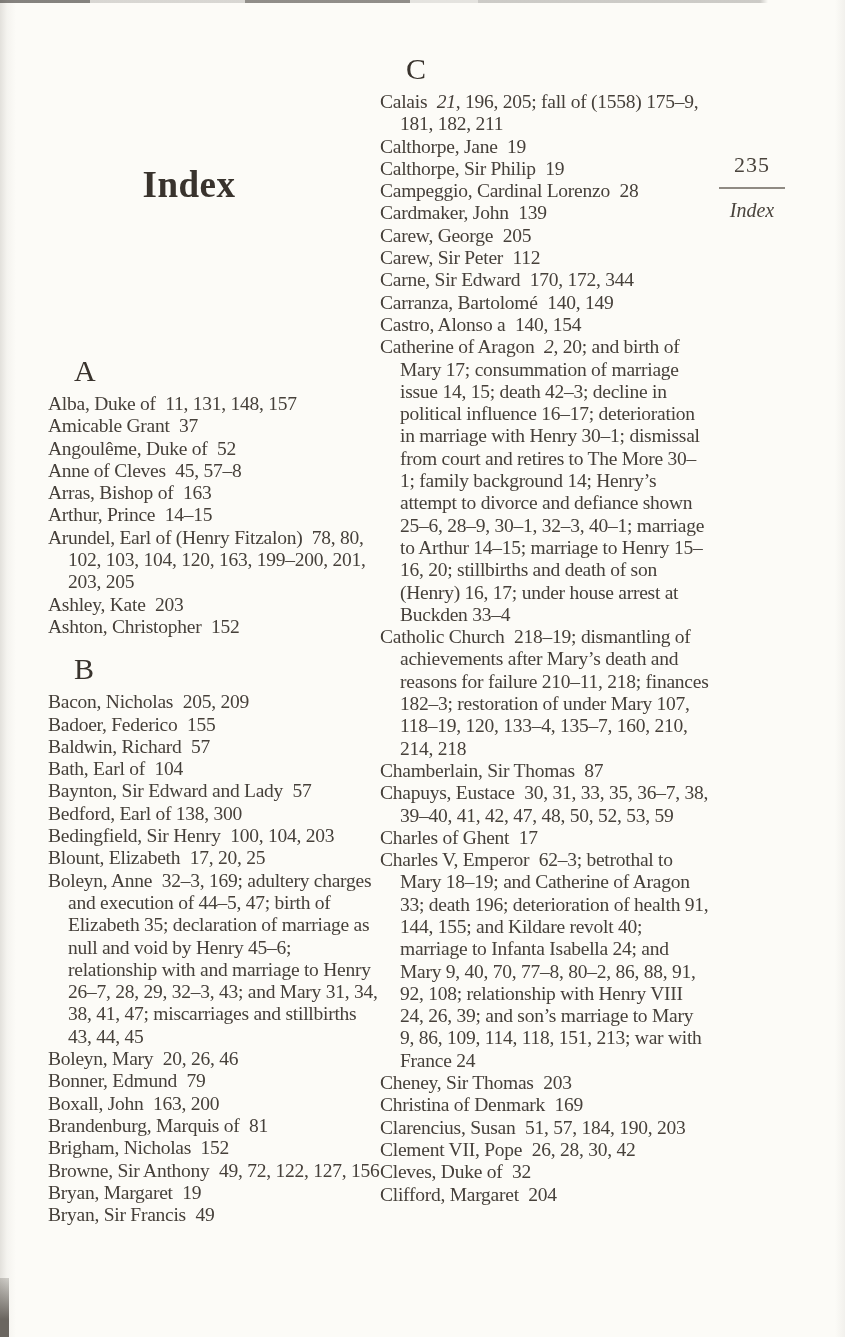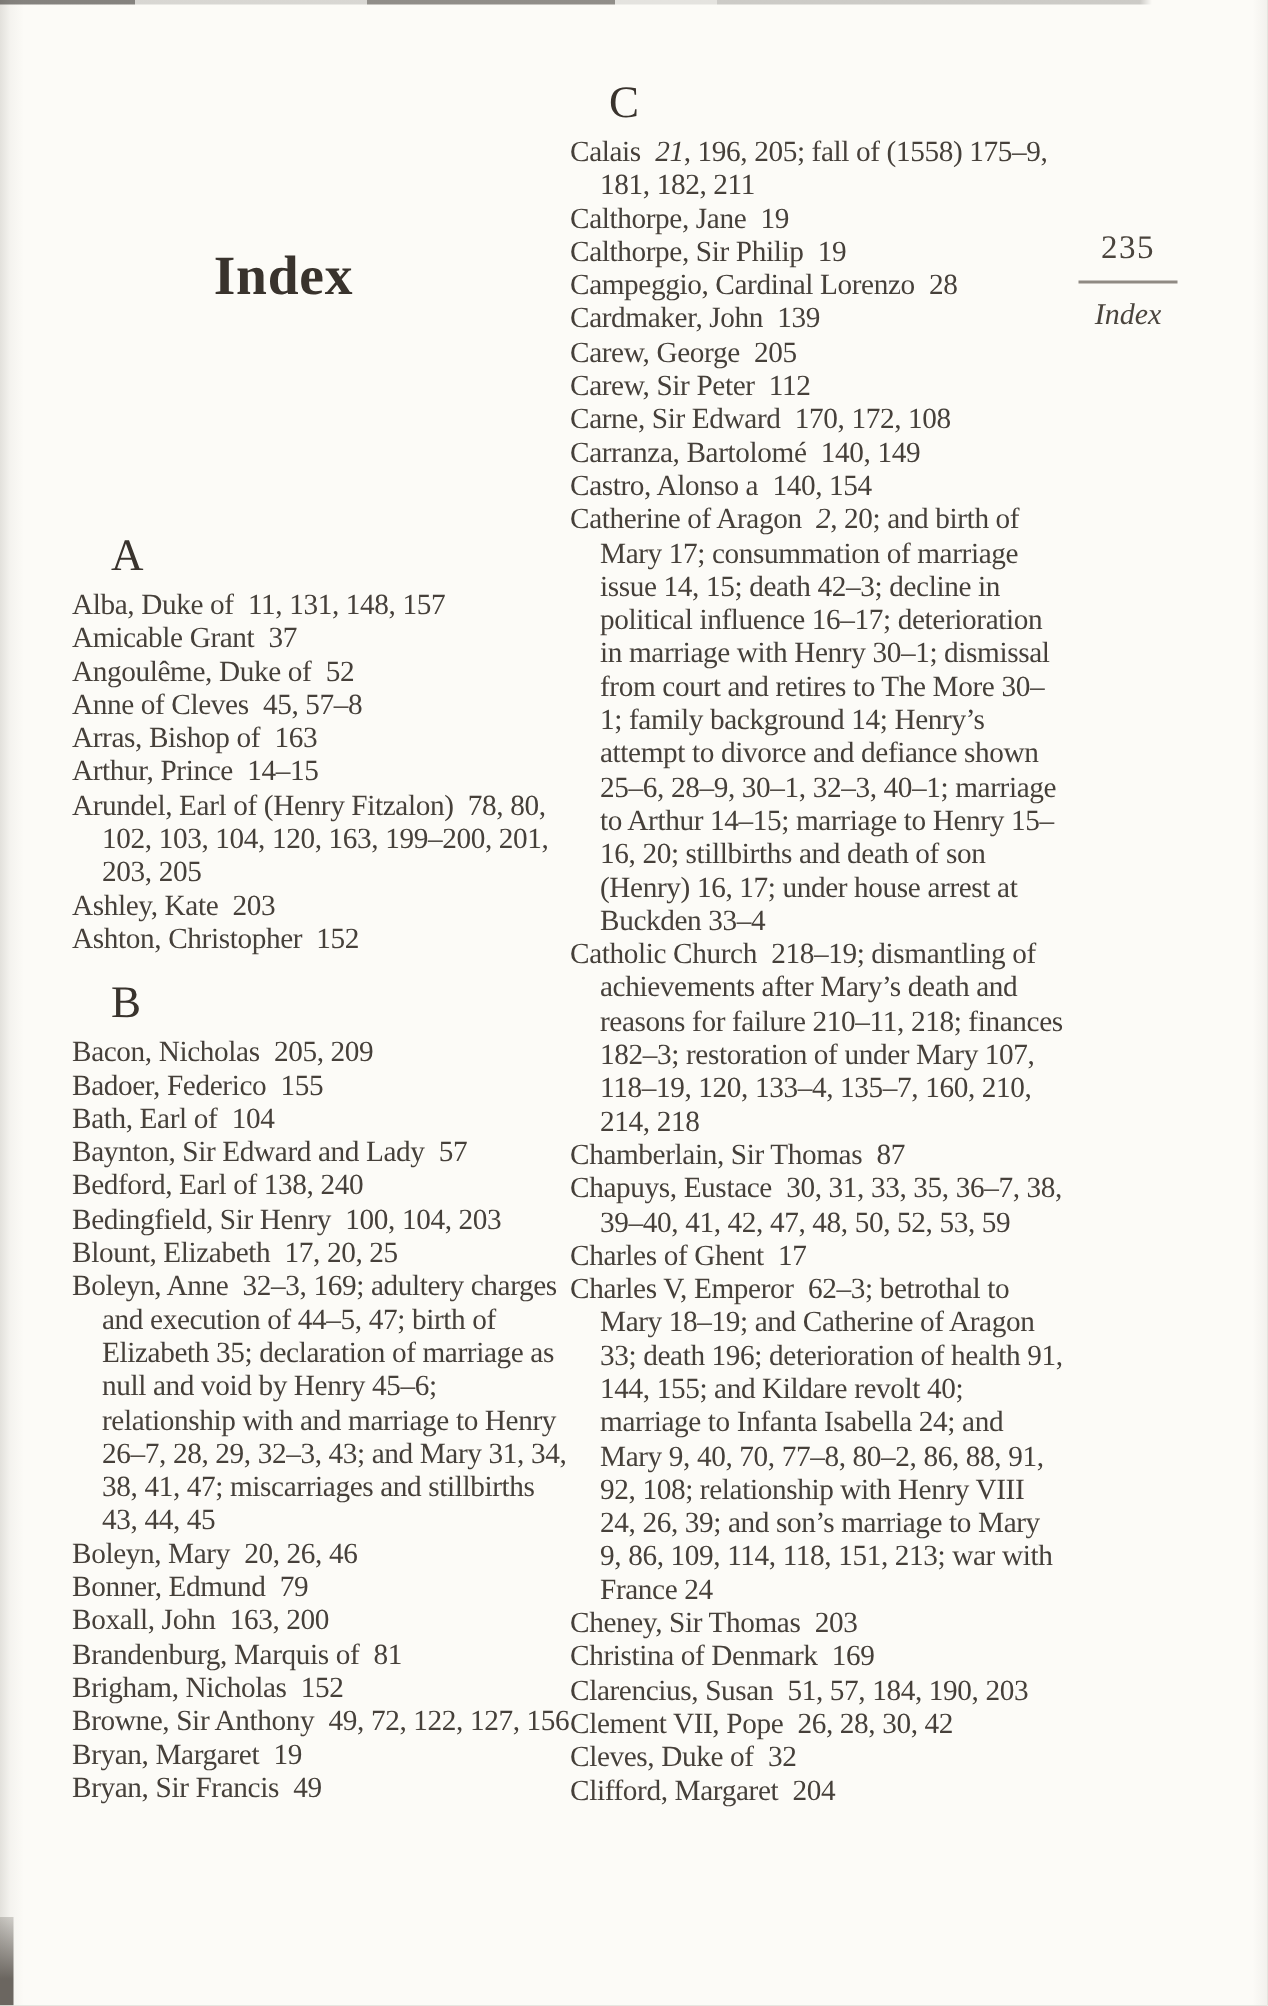--- a/index.html
+++ b/index.html
@@ -115,23 +115,24 @@
         <p class="entry">Arras, Bishop of 163</p>
         <p class="entry">Arthur, Prince 14–15</p>
         <p class="entry">Arundel, Earl of (Henry Fitzalon) 78, 80, 102, 103, 104, 120, 163, 199–200, 201, 203, 205</p>
         <p class="entry">Ashley, Kate 203</p>
         <p class="entry">Ashton, Christopher 152</p>
       </section>
       <section class="index-section">
         <h2 class="section-letter">B</h2>
         <p class="entry">Bacon, Nicholas 205, 209</p>
         <p class="entry">Badoer, Federico 155</p>
+        <p class="entry">Baldwin, Richard 57</p>
         <p class="entry">Bath, Earl of 104</p>
         <p class="entry">Baynton, Sir Edward and Lady 57</p>
-        <p class="entry">Bedford, Earl of 138, 240</p>
+        <p class="entry">Bedford, Earl of 138, 300</p>
         <p class="entry">Bedingfield, Sir Henry 100, 104, 203</p>
         <p class="entry">Blount, Elizabeth 17, 20, 25</p>
         <p class="entry">Boleyn, Anne 32–3, 169; adultery charges and execution of 44–5, 47; birth of Elizabeth 35; declaration of marriage as null and void by Henry 45–6; relationship with and marriage to Henry 26–7, 28, 29, 32–3, 43; and Mary 31, 34, 38, 41, 47; miscarriages and stillbirths 43, 44, 45</p>
         <p class="entry">Boleyn, Mary 20, 26, 46</p>
         <p class="entry">Bonner, Edmund 79</p>
         <p class="entry">Boxall, John 163, 200</p>
         <p class="entry">Brandenburg, Marquis of 81</p>
         <p class="entry">Brigham, Nicholas 152</p>
         <p class="entry">Browne, Sir Anthony 49, 72, 122, 127, 156</p>
         <p class="entry">Bryan, Margaret 19</p>
@@ -142,21 +143,21 @@
   <div class="right-sections">
       <section class="index-section">
         <h2 class="section-letter">C</h2>
         <p class="entry">Calais <i>21</i>, 196, 205; fall of (1558) 175–9, 181, 182, 211</p>
         <p class="entry">Calthorpe, Jane 19</p>
         <p class="entry">Calthorpe, Sir Philip 19</p>
         <p class="entry">Campeggio, Cardinal Lorenzo 28</p>
         <p class="entry">Cardmaker, John 139</p>
         <p class="entry">Carew, George 205</p>
         <p class="entry">Carew, Sir Peter 112</p>
-        <p class="entry">Carne, Sir Edward 170, 172, 108</p>
+        <p class="entry">Carne, Sir Edward 170, 172, 344</p>
         <p class="entry">Carranza, Bartolomé 140, 149</p>
         <p class="entry">Castro, Alonso a 140, 154</p>
         <p class="entry">Catherine of Aragon <i>2</i>, 20; and birth of Mary 17; consummation of marriage issue 14, 15; death 42–3; decline in political influence 16–17; deterioration in marriage with Henry 30–1; dismissal from court and retires to The More 30–1; family background 14; Henry’s attempt to divorce and defiance shown 25–6, 28–9, 30–1, 32–3, 40–1; marriage to Arthur 14–15; marriage to Henry 15–16, 20; stillbirths and death of son (Henry) 16, 17; under house arrest at Buckden 33–4</p>
         <p class="entry">Catholic Church 218–19; dismantling of achievements after Mary’s death and reasons for failure 210–11, 218; finances 182–3; restoration of under Mary 107, 118–19, 120, 133–4, 135–7, 160, 210, 214, 218</p>
         <p class="entry">Chamberlain, Sir Thomas 87</p>
         <p class="entry">Chapuys, Eustace 30, 31, 33, 35, 36–7, 38, 39–40, 41, 42, 47, 48, 50, 52, 53, 59</p>
         <p class="entry">Charles of Ghent 17</p>
         <p class="entry">Charles V, Emperor 62–3; betrothal to Mary 18–19; and Catherine of Aragon 33; death 196; deterioration of health 91, 144, 155; and Kildare revolt 40; marriage to Infanta Isabella 24; and Mary 9, 40, 70, 77–8, 80–2, 86, 88, 91, 92, 108; relationship with Henry VIII 24, 26, 39; and son’s marriage to Mary 9, 86, 109, 114, 118, 151, 213; war with France 24</p>
         <p class="entry">Cheney, Sir Thomas 203</p>
         <p class="entry">Christina of Denmark 169</p>

